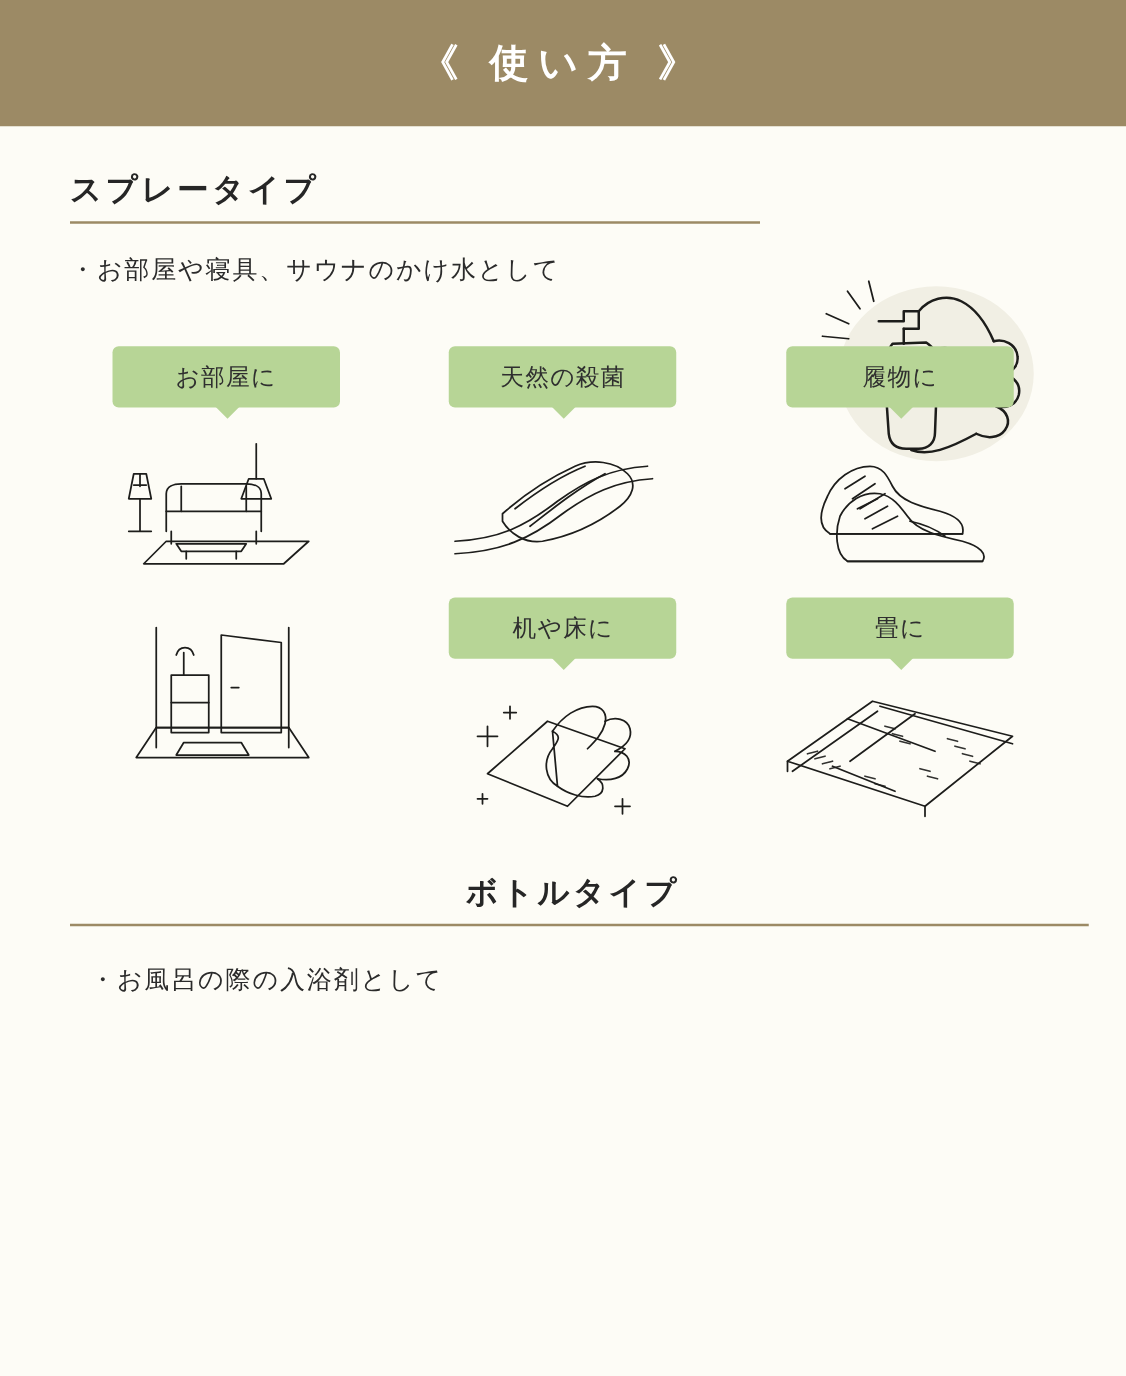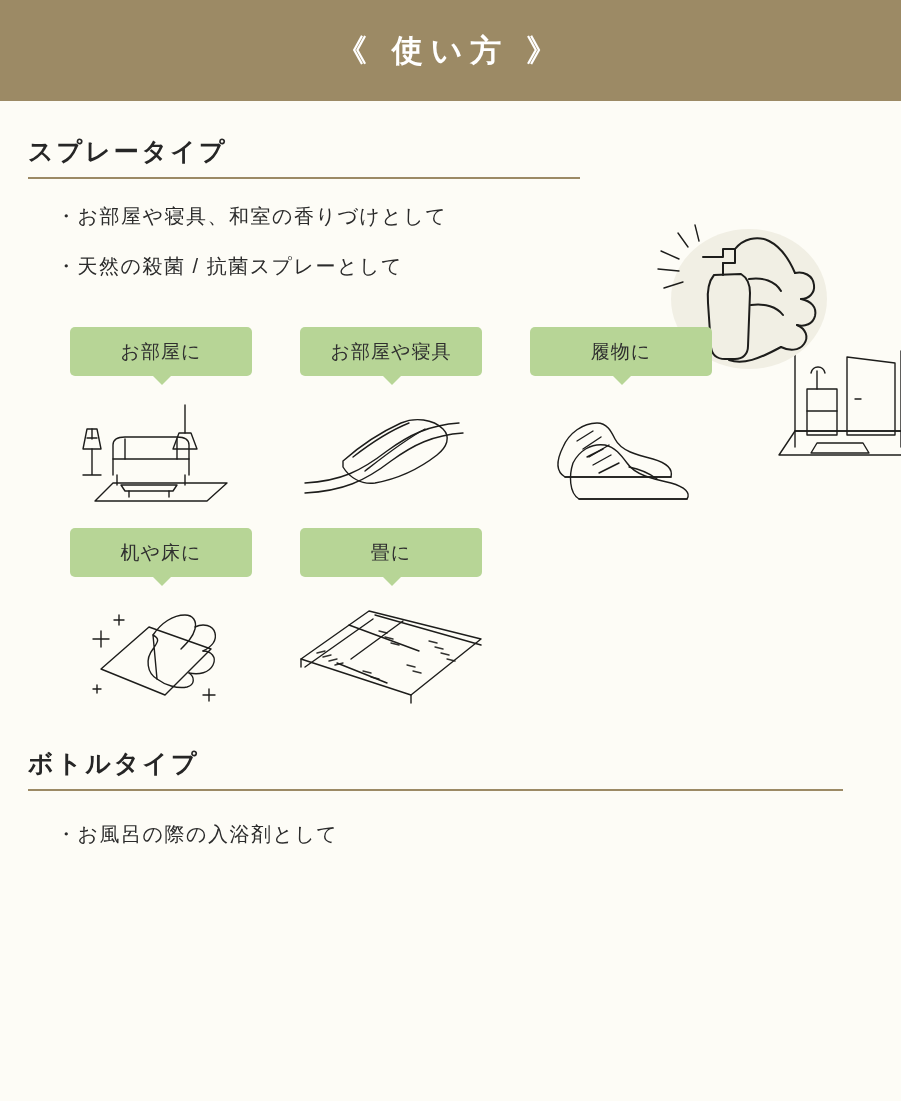--- a/index.html
+++ b/index.html
@@ -38,21 +38,21 @@
     font-weight: 700;
   }
 
   
   .section {
     position: relative;
   }
   .section-head {
     display: flex;
     flex-direction: column;
-    padding-left: 28px;
+    padding-left: 56px;
     padding-right: 40px;
   }
   .section-title {
     font-size: 25px;
     font-weight: 700;
     letter-spacing: 3px;
     color: #262626;
     margin: 0 0 9px 0;
   }
   .rule {
@@ -89,21 +89,21 @@
     position: absolute;
     right: 40px;
     top: 118px;
     width: 230px;
     height: 160px;
   }
 
   
   .use-grid {
     display: grid;
-    grid-template-columns: repeat(4, 1fr);
+    grid-template-columns: repeat(3, 1fr);
     row-gap: 16px;
     column-gap: 0px;
     padding: 8px 46px 0 46px;
     margin-top: 8px;
   }
   .use-cell {
     display: flex;
     flex-direction: column;
     align-items: center;
   }
@@ -136,25 +136,25 @@
   .use-art {
     margin-top: 16px;
     width: 230px;
     height: 120px;
     display: flex;
     align-items: center;
     justify-content: center;
   }
 
   
-  .bottle-section { margin-top: 34px; }
+  .bottle-section { margin-top: 34px; text-align: center; }
   .bottle-body {
     display: flex;
     align-items: flex-start;
-    padding-left: 56px;
+    padding-left: 72px;
     padding-top: 28px;
   }
   .bottle-bullets .bullet { margin-bottom: 22px; }
 
   svg { display: block; overflow: visible; }
   .ink {
     fill: none;
     stroke: #1d1d1b;
     stroke-width: 2;
     stroke-linecap: round;
@@ -179,22 +179,21 @@
   </div>
 
   <div class="section" style="padding-top:34px;">
     <div class="section-head">
       <h2 class="section-title">スプレータイプ</h2>
       <div class="rule rule-spray"></div>
     </div>
 
     <div class="spray-top">
       <ul class="bullets spray-bullets">
-        <li class="bullet">・お部屋や寝具、和室の香りづけとして</li>
-        <li class="bullet">・天然の殺菌 / 抗菌スプレーとして</li>
+        <li class="bullet">・お部屋や寝具、サウナのかけ水として</li>
       </ul>
     </div>
 
     <div class="spray-art">
       <svg width="230" height="165" viewBox="0 0 230 165">
         <ellipse class="halo" cx="118" cy="80" rx="78" ry="70"></ellipse>
 
         <path class="ink-thin" d="M48 40 L30 32 M48 52 L27 50 M52 63 L33 69 M57 28 L47 14 M68 22 L64 6"></path>
 
         <path class="ink" d="M72 38 L92 38 L92 30 L104 30 L104 44 L92 44"></path>
@@ -236,21 +235,21 @@
             <path class="ink-thin" d="M60 88 L116 88 L112 94 L64 94 Z"></path>
             <path class="ink-thin" d="M68 94 L68 100 M108 94 L108 100"></path>
 
             <path class="ink-thin" d="M34 104 L146 104 L166 86 L52 86 Z"></path>
           </svg>
         </div>
       </div>
 
       <div class="use-cell">
         <div class="tag">
-          <span>お部屋や寝具</span>
+          <span>天然の殺菌</span>
         </div>
         <div class="use-art">
           <svg width="200" height="110" viewBox="0 0 200 110">
             <path class="ink-thin" d="M14 86 C50 84 70 74 96 54 C118 38 138 28 168 26"></path>
             <path class="ink-thin" d="M14 96 C52 94 74 84 100 64 C122 48 142 38 172 36"></path>
             <path class="ink-thin" d="M52 64 C70 48 88 36 110 26 C124 20 142 22 152 32 C160 40 156 50 146 58 C128 72 106 82 84 86 C70 88 58 80 52 70 Z"></path>
             <path class="ink-thin" d="M62 60 C80 46 98 34 118 26"></path>
             <path class="ink-thin" d="M74 74 C92 60 112 44 134 32"></path>
           </svg>
         </div>

